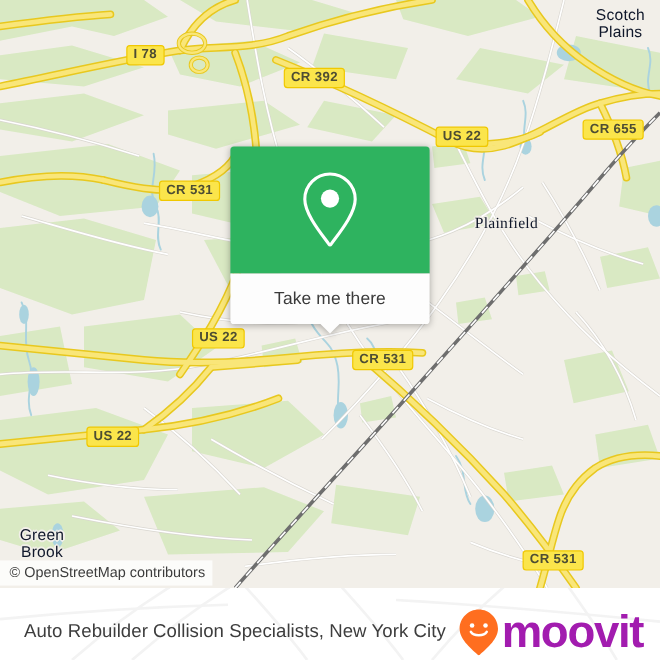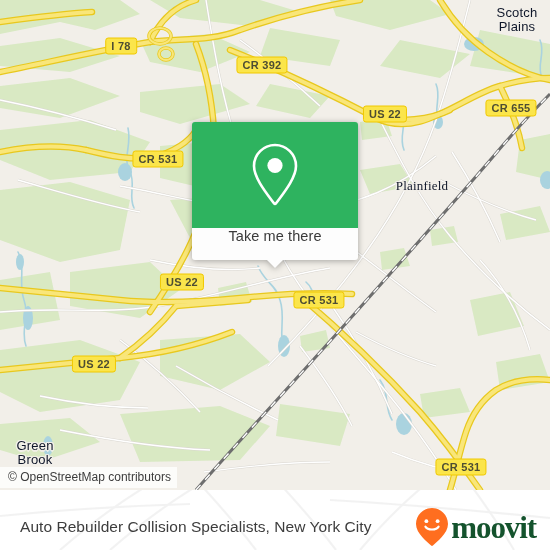--- a/index.html
+++ b/index.html
@@ -87,25 +87,25 @@
     height: 106px;
     border-top-left-radius: 3px;
     border-top-right-radius: 3px;
     display: flex;
     align-items: center;
     justify-content: center;
   }
   #popup-footer {
     position: relative;
     background: #fdfdfd;
-    height: 32px;
+    height: 42px;
     border-bottom-left-radius: 3px;
     border-bottom-right-radius: 3px;
     display: flex;
-    align-items: flex-start;
+    align-items: center;
     justify-content: center;
   }
   #popup-label {
     color: #3a3a3a;
     font-family: "Liberation Sans", sans-serif;
     font-size: 14.5px;
     letter-spacing: 0.1px;
   }
   #popup-tail {
     position: absolute;
@@ -169,23 +169,23 @@
     position: absolute;
     right: 14px;
     top: 50%;
     transform: translateY(-50%);
     display: flex;
     align-items: center;
     gap: 2px;
   }
   #brand-mark { display: block; }
   #brand-word {
-    color: #14532d;
-    font-family: Liberation Serif, serif;
-    font-size: 31px;
+    color: #a21caf;
+    font-family: Liberation Sans, sans-serif;
+    font-size: 38px;
     font-weight: bold;
     letter-spacing: -1.1px;
     line-height: 31px;
   }
 </style>
 </head>
 <body>
 
 <div id="app">
 

